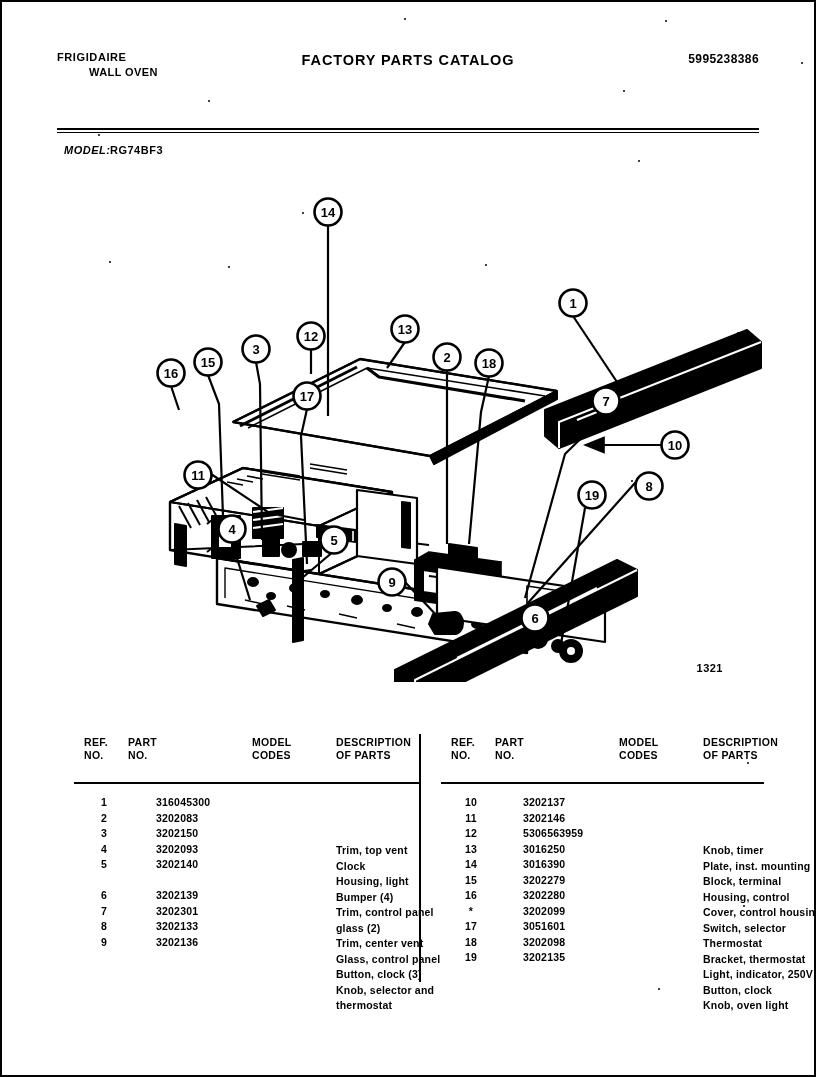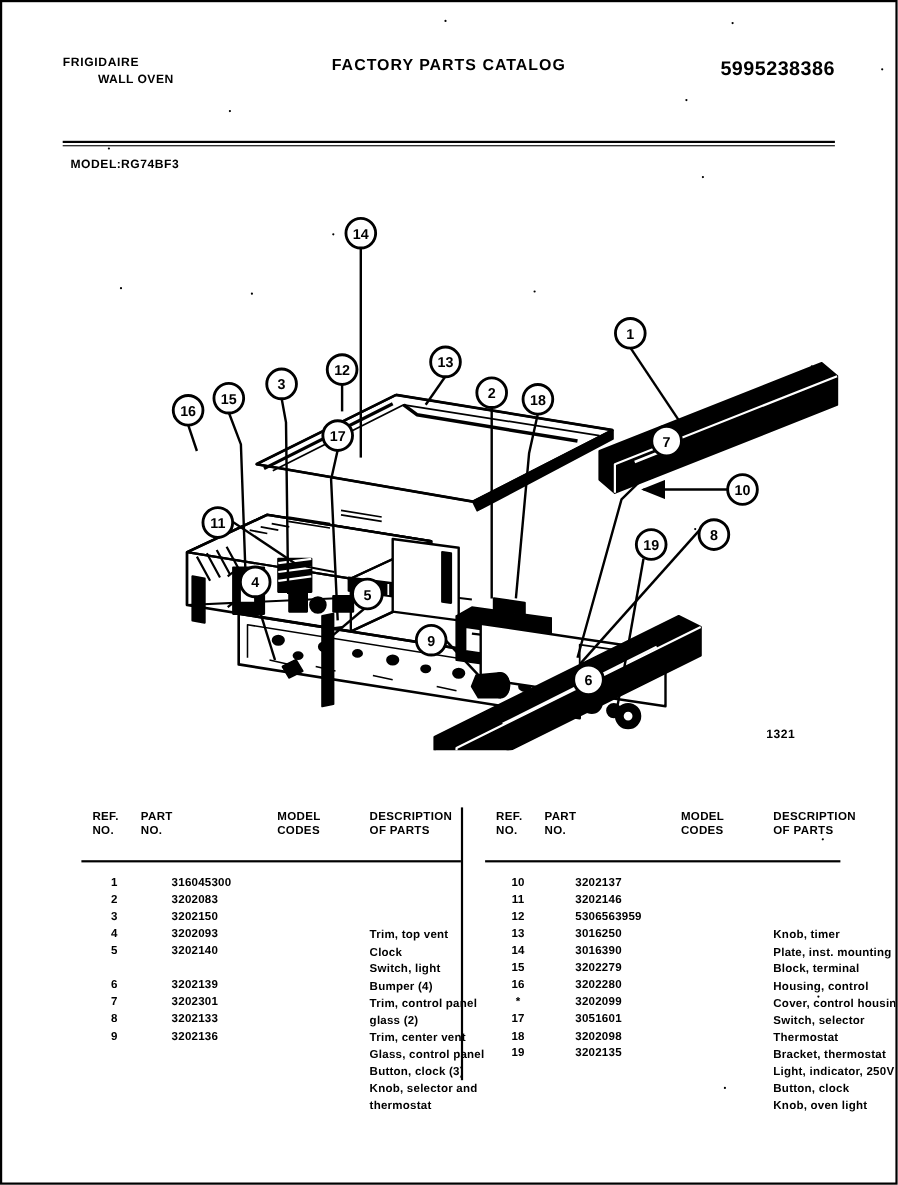--- a/index.html
+++ b/index.html
@@ -16,28 +16,28 @@
     overflow:hidden;
   }
   .inner{position:absolute;left:10px;top:10px;right:10px;bottom:10px;}
 
   
   .hdr{position:absolute;left:45px;top:38px;right:45px;height:48px;}
   .brand{position:absolute;left:0;top:0;font-size:11px;font-weight:bold;letter-spacing:.6px;line-height:15px;}
   .brand div:nth-child(2){letter-spacing:.4px;margin-left:32px;}
   .cat-title{position:absolute;left:50%;top:2px;transform:translateX(-50%);
     font-size:14.5px;font-weight:bold;letter-spacing:.9px;white-space:nowrap;}
-  .pubno{position:absolute;right:0;top:2px;font-size:18px;font-weight:bold;letter-spacing:.4px;text-align:center;}
+  .pubno{position:absolute;right:0;top:2px;font-size:12px;font-weight:bold;letter-spacing:.4px;text-align:center;}
 
   .rule{position:absolute;left:45px;right:45px;top:116px;height:0;
     border-top:2.5px solid #000;}
   .rule:after{content:"";position:absolute;left:0;right:0;top:2px;height:1px;background:#000;}
 
   .model-line{position:absolute;left:52px;top:132px;font-size:11px;font-weight:bold;letter-spacing:.5px;}
-  .model-line .mlabel{display:inline-block;width:46px;}
+  .model-line .mlabel{display:inline-block;width:46px;font-style:italic;}
 
   
   .figure{position:absolute;left:45px;top:160px;width:726px;height:510px;}
   .figno{position:absolute;right:60px;bottom:8px;font-size:11px;font-weight:bold;letter-spacing:.5px;}
   svg.art{position:absolute;left:0;top:0;width:726px;height:510px;}
 
   .cal text{font-family:"Liberation Sans", sans-serif;font-size:13px;font-weight:bold;text-anchor:middle;}
 
   
   .table-wrap{position:absolute;left:62px;top:722px;width:690px;height:250px;}
@@ -364,21 +364,21 @@
             <div class="prow">
               <span class="c-ref">2</span>
               <span class="c-part">3202083</span>
               <span class="c-model"></span>
               <span class="c-desc">Clock</span>
             </div>
             <div class="prow">
               <span class="c-ref">3</span>
               <span class="c-part">3202150</span>
               <span class="c-model"></span>
-              <span class="c-desc">Switch, light</span>
+              <span class="c-desc">Housing, light</span>
             </div>
             <div class="prow">
               <span class="c-ref">4</span>
               <span class="c-part">3202093</span>
               <span class="c-model"></span>
               <span class="c-desc">Bumper (4)</span>
             </div>
             <div class="prow">
               <span class="c-ref">5</span>
               <span class="c-part">3202140</span>

